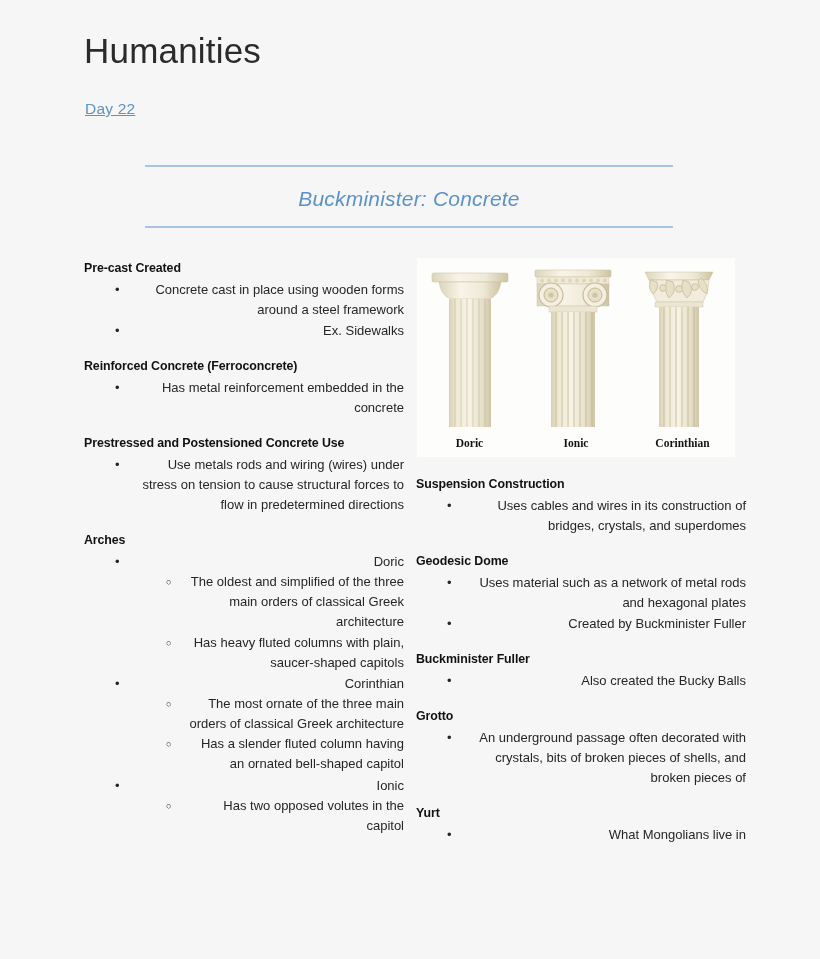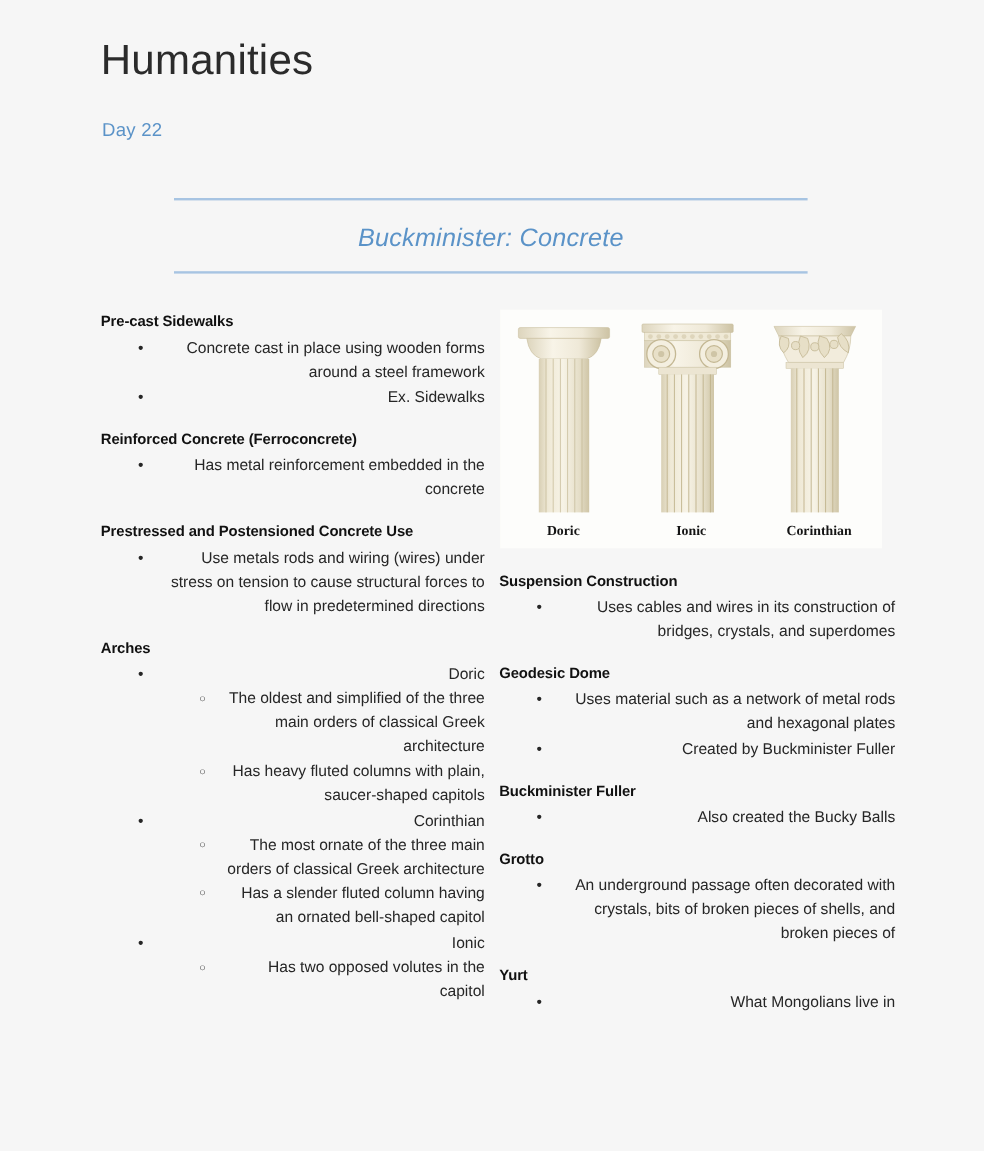--- a/index.html
+++ b/index.html
@@ -35,20 +35,21 @@
     line-height: 1.2;
   }
   .doc-subtitle {
     position: absolute;
     left: 85px;
     top: 100px;
     font-size: 15.5px;
     font-weight: 400;
     color: #5b93c8;
     letter-spacing: 0.2px;
+    text-decoration: underline;
   }
 
   
   .section-head {
     position: absolute;
     left: 145px;
     top: 165px;
     width: 528px;
   }
   .rule {
@@ -278,21 +279,21 @@
     </svg>
     <div class="fig-labels">
       <span class="l1">Doric</span>
       <span class="l2">Ionic</span>
       <span class="l3">Corinthian</span>
     </div>
   </div>
 
   <div class="col-left" id="col-left">
       <div class="block">
-        <h3 class="block-head">Pre-cast Sidewalks</h3>
+        <h3 class="block-head">Pre-cast Created</h3>
         <ul class="lvl1">
           <li>
             <span class="txt">Concrete cast in place using wooden forms around a steel framework</span>
           </li>
           <li>
             <span class="txt">Ex. Sidewalks</span>
           </li>
         </ul>
       </div>
       <div class="block">

